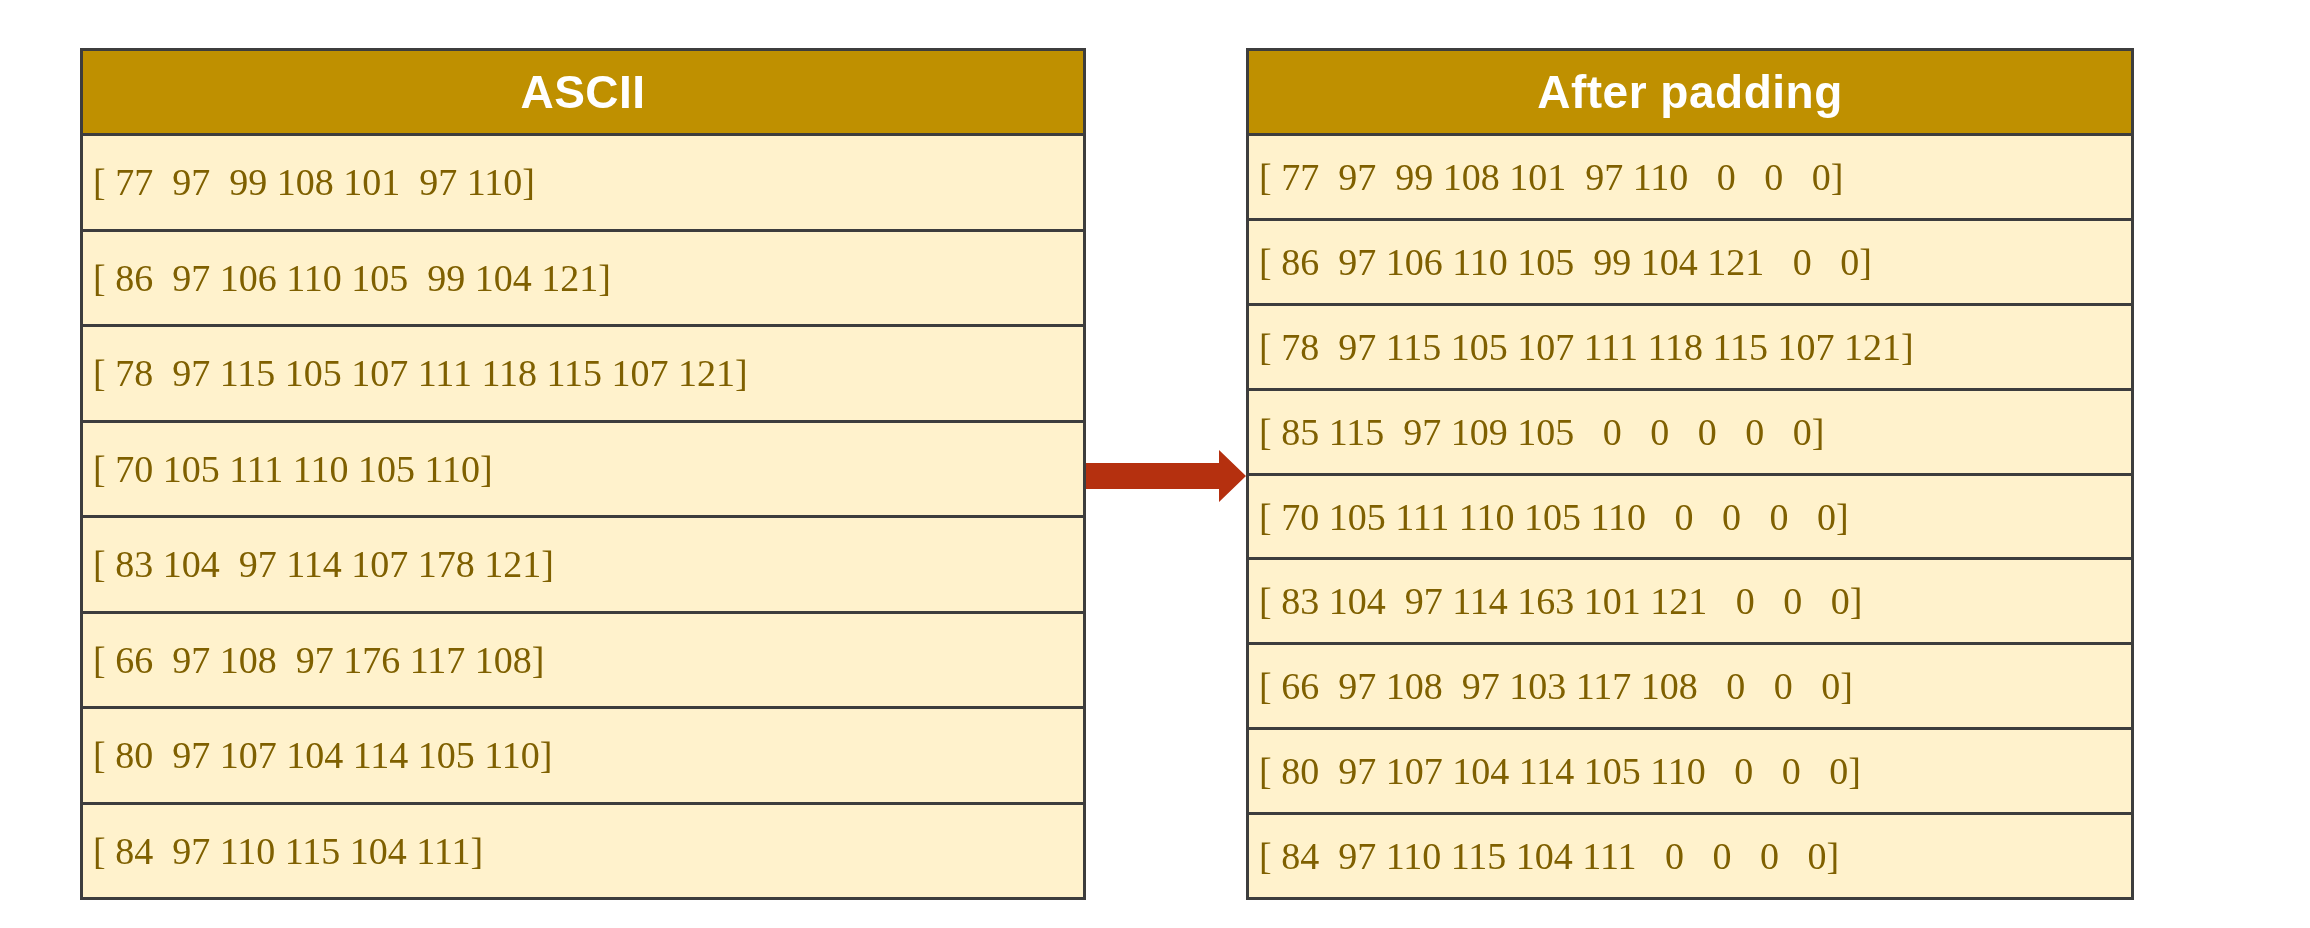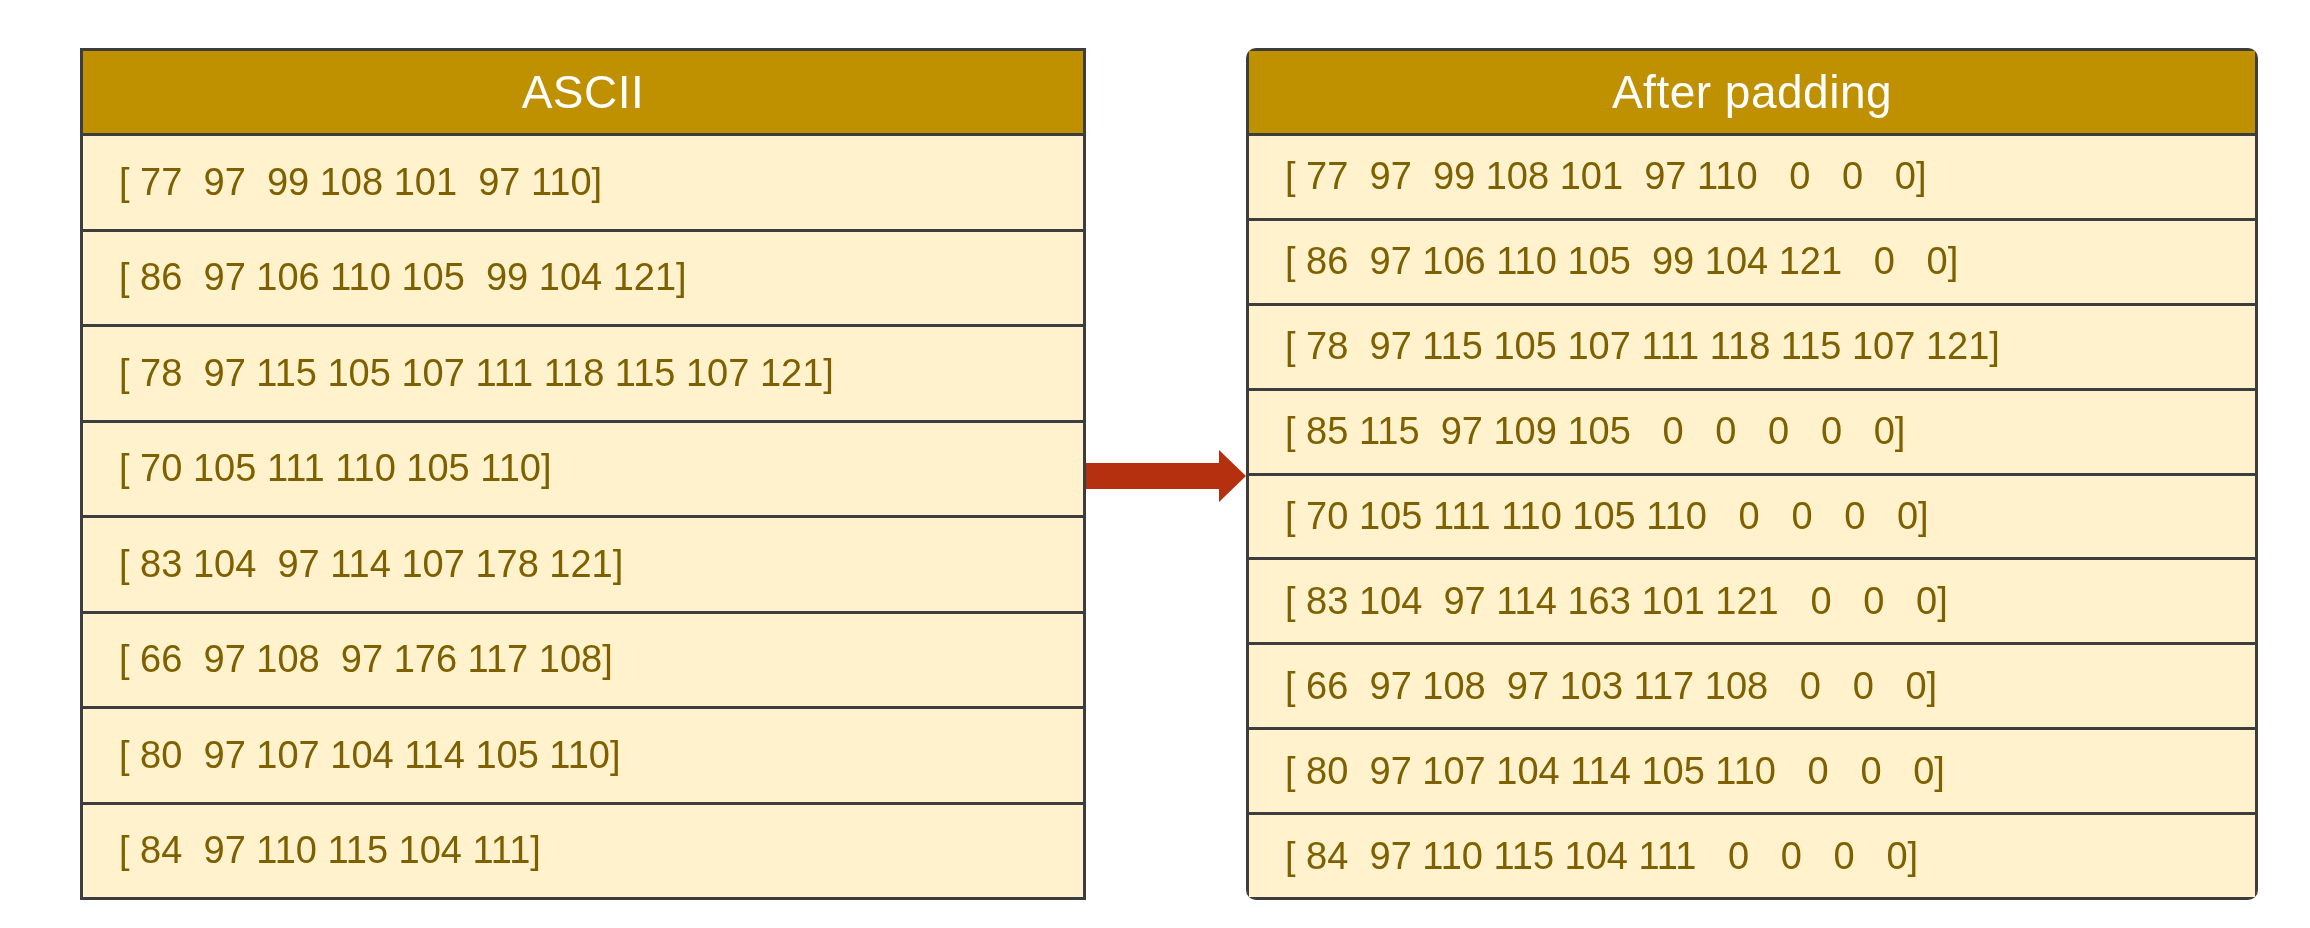--- a/index.html
+++ b/index.html
@@ -17,42 +17,42 @@
     position: absolute;
     top: 48px;
     height: 852px;
     box-sizing: border-box;
     border: 3px solid var(--border, #3d3d3d);
     display: flex;
     flex-direction: column;
     background: var(--row_bg, #fff2cc);
   }
   .data-table.left  { left: 80px;   width: 1006px; }
-  .data-table.right { left: 1246px; width: 1012px; border-radius: 10px; }
+  .data-table.right { left: 1246px; width: 888px; }
 
   .tbl-header {
     flex: 0 0 82px;
     background: var(--header_bg, #bf9000);
     color: var(--header_text, #ffffff);
     display: flex;
     align-items: center;
     justify-content: center;
     font-size: 46px;
-    font-weight: 400;
+    font-weight: 700;
     letter-spacing: 0.5px;
   }
 
   .tbl-row {
     flex: 1 1 auto;
     border-top: 3px solid var(--border, #3d3d3d);
     background: var(--row_bg, #fff2cc);
     display: flex;
     align-items: center;
-    padding-left: 36px;
-    font-family: Liberation Sans, sans-serif;
+    padding-left: 10px;
+    font-family: Liberation Serif, serif;
     font-size: 38px;
     color: var(--number_text, #7f6000);
     white-space: pre;
   }
 
   .arrow-wrap {
     position: absolute;
     left: 1086px;
     top: 450px;
     width: 160px;

